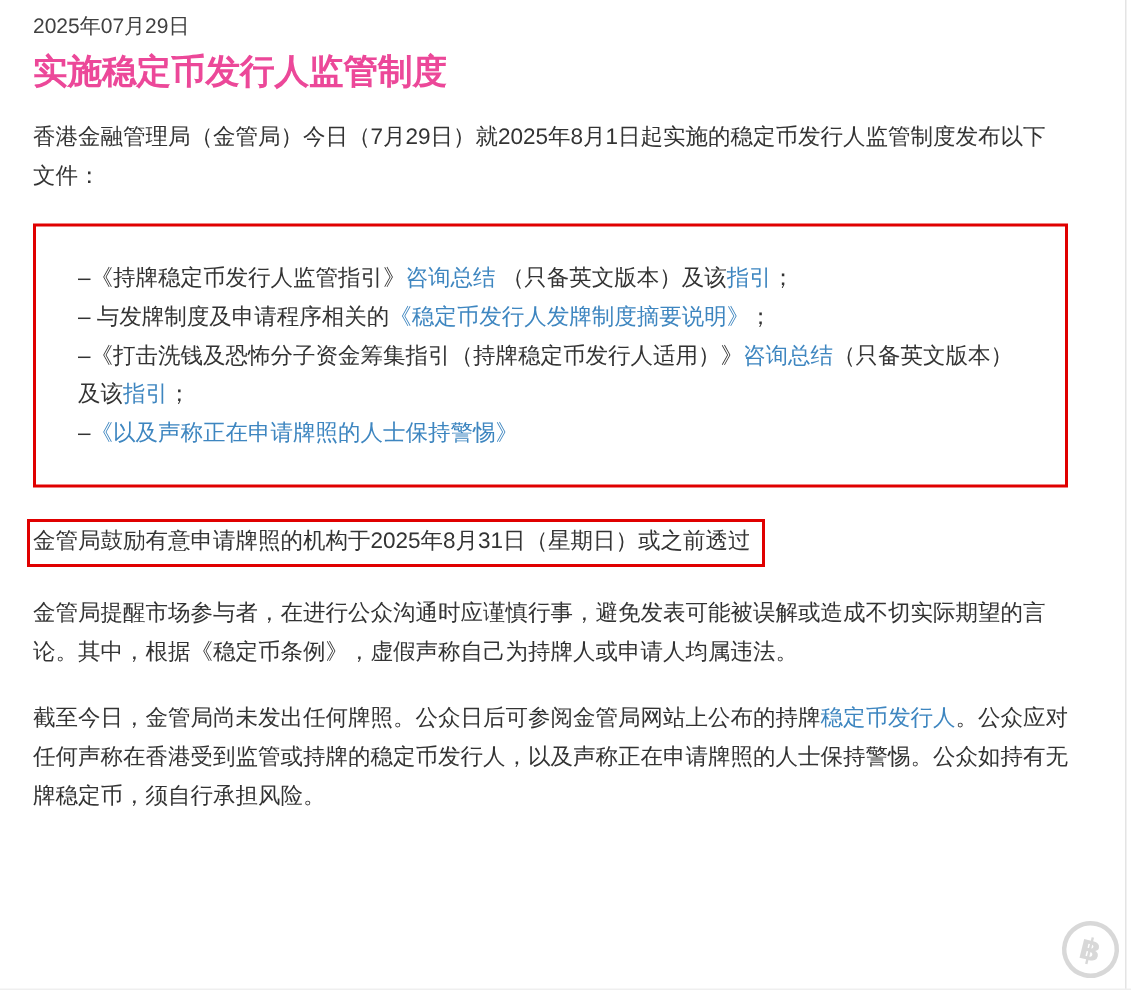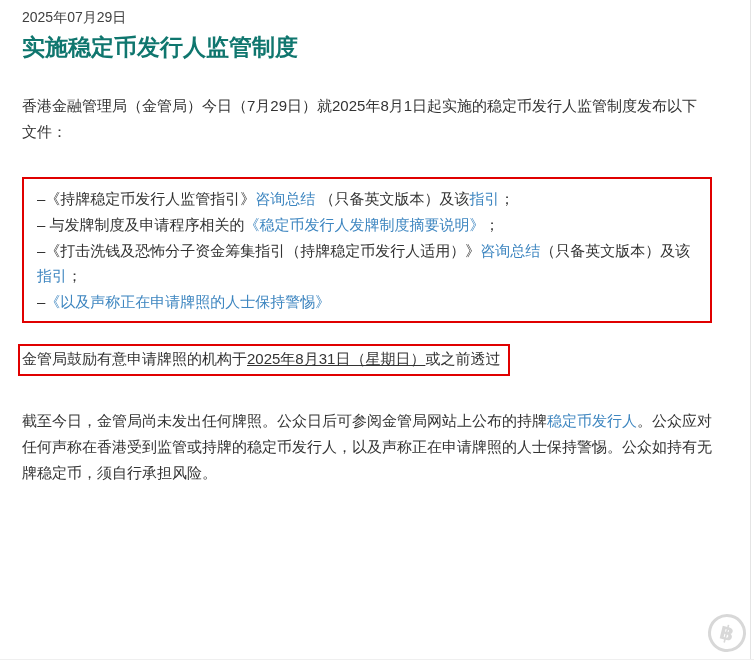--- a/index.html
+++ b/index.html
@@ -3,27 +3,27 @@
 <meta charset="utf-8">
 <style>
   html,body{margin:0;padding:0;}
   body{
     width:754px;height:660px;position:relative;background:#ffffff;
     font-family:"Liberation Sans","DejaVu Sans",sans-serif;
     color:#333333;overflow:hidden;
   }
   .content{padding:8px 42px 0 22px;position:relative;}
   .date-top{font-size:14px;color:#404040;line-height:18px;}
-  .page-title{font-size:23px;font-weight:bold;color:#0f766e;margin:7px 0 0 0;line-height:28px;}
-  p.para{font-size:15px;line-height:26px;margin:32px 0;color:#333333;}
+  .page-title{font-size:23px;font-weight:bold;color:#ec4899;margin:7px 0 0 0;line-height:28px;}
+  p.para{font-size:15px;line-height:26px;margin:18px 0;color:#333333;}
   .redbox{border:2px solid #e00000;margin:5px 0 21px 0;padding:6px 12px;}
-  .redbox ul{list-style:none;margin:1px;padding:0;}
+  .redbox ul{list-style:none;margin:16px;padding:0;}
   .redbox li{font-size:15px;line-height:25px;margin:1px 0;color:#333333;}
   a.link{color:#3e86c0;text-decoration:none;cursor:pointer;}
-  .u{text-decoration:underline;text-align:center;}
+  .u{text-align:center;}
   .inline-redbox{display:inline-block;border:2px solid #e00000;padding:0 8px 2px 2px;margin-left:-4px;}
   .apply-para{margin-top:10px !important;}
   .redmark{display:inline-block;width:7px;height:8px;background:#e00000;vertical-align:11px;margin-right:-8px;position:relative;z-index:1;}
   .watermark{position:absolute;right:8px;bottom:8px;display:flex;align-items:center;gap:7px;color:#d8d8d8;}
   .wm-icon{width:32px;height:32px;border:3px solid #d8d8d8;border-radius:50%;display:flex;align-items:center;justify-content:center;
     font-size:20px;font-weight:bold;transform:rotate(14deg);color:#d8d8d8;}
   .wm-text{font-size:27px;font-weight:bold;letter-spacing:1px;line-height:32px;}
   .edge-line-right{position:absolute;top:0;right:3px;width:1px;height:100%;background:#e4e4e4;}
   .edge-line-bottom{position:absolute;left:0;bottom:0;width:100%;height:1px;background:#efefef;}
 </style>
@@ -44,20 +44,21 @@
       <li><span>– 与发牌制度及申请程序相关的</span><a class="link">《稳定币发行人发牌制度摘要说明》</a><span>；</span></li>
       <li><span>–《打击洗钱及恐怖分子资金筹集指引（持牌稳定币发行人适用）》</span><a class="link">咨询总结</a><span>（只备英文版本）及该</span><a class="link">指引</a><span>；</span></li>
       <li><span>–</span><a class="link">《以及声称正在申请牌照的人士保持警惕》</a></li>
     </ul>
   </div>
 
 
   <p class="para apply-para"><span class="inline-redbox"><span>金管局鼓励有意申请牌照的机构于</span><span class="u">2025年8月31日（星期日）</span><span>或之前透过</span></span><br></p>
 
 
+  <p class="para"><span>金管局提醒市场参与者，在进行公众沟通时应谨慎行事，避免发表可能被误解或造成不切实际期望的言论。其中，根据《稳定币条例》，虚假声称自己为持牌人或申请人均属违法。</span></p>
 
   <p class="para"><span>截至今日，金管局尚未发出任何牌照。公众日后可参阅金管局网站上公布的持牌</span><a class="link">稳定币发行人</a><span>。公众应对任何声称在香港受到监管或持牌的稳定币发行人，以及声称正在申请牌照的人士保持警惕。公众如持有无牌稳定币，须自行承担风险。</span></p>
 
 </div>
 
 <div class="watermark">
   <span class="wm-icon">฿</span>
 </div>
 
 <div class="edge-line-right"></div>

